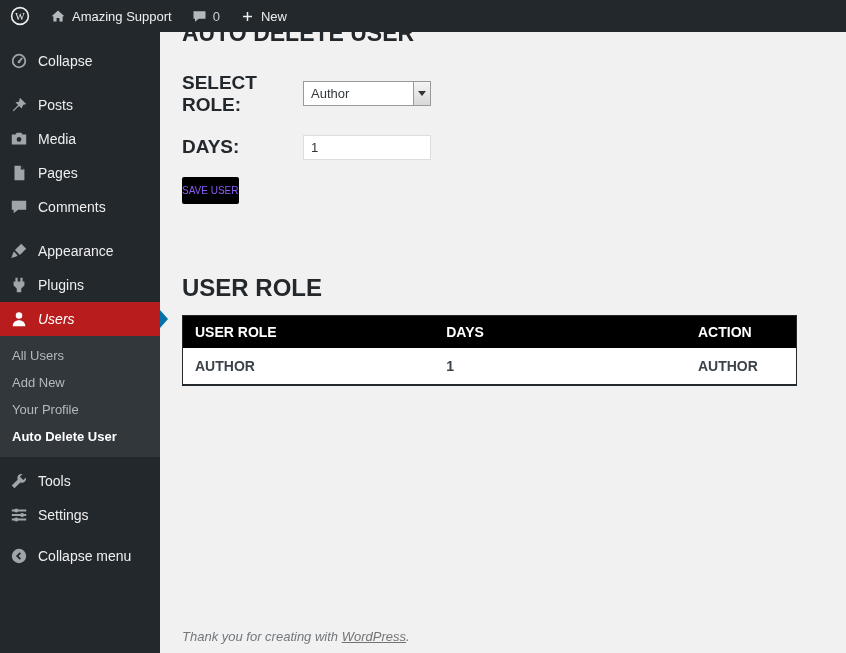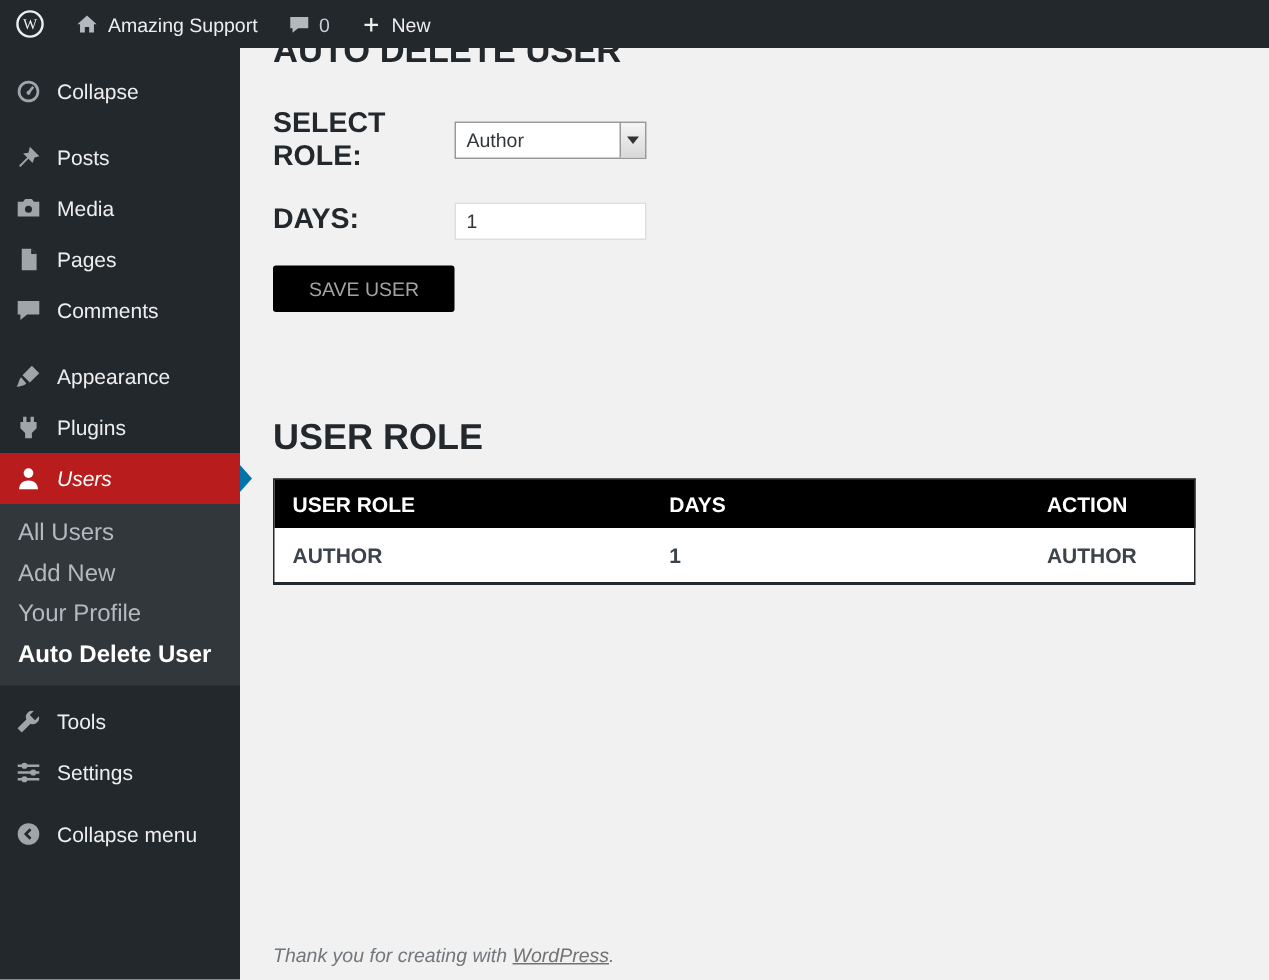--- a/index.html
+++ b/index.html
@@ -43,21 +43,21 @@
   .active-arrow {
     position:absolute; right:-8px; top:50%; transform:translateY(-50%);
     width:0; height:0;
     border-top:9px solid transparent; border-bottom:9px solid transparent;
     border-left:8px solid #0073aa;
   }
   .menu-sep { height:10px; }
   .menu-sep.sm { height:7px; }
   .submenu { background:#32373c; padding:6px 0 7px; }
   .submenu-item {
-    padding:6px 12px; font-size:16px; color:#b4b9be;
+    padding:6px 12px; font-size:13px; color:#b4b9be;
     cursor:pointer; line-height:15px;
   }
   .submenu-item.current { color:#fff; font-weight:bold; }
 
   
   .content { margin-left:160px; padding:10px 30px 0 22px; }
   .page-title {
     font-size:23px; font-weight:600; color:#23282d;
     padding:9px 0 4px; line-height:1.3;
   }
@@ -82,22 +82,22 @@
     width:0; height:0;
     border-left:4px solid transparent; border-right:4px solid transparent;
     border-top:5px solid #333;
   }
   .days-input {
     width:128px; height:25px; border:1px solid #ddd; background:#fff;
     font-size:13px; padding:0 7px; color:#32373c;
     font-family:"Liberation Sans", sans-serif;
   }
   .save-btn {
-    margin-top:17px; background:#000; color:#a3a3a3; border:none;
-    padding:8px 24px; font-size:13px; cursor:pointer; border-radius:2px;
+    margin-top:17px; background:#000; color:#8b5cf6; border:none;
+    padding:8px 0; font-size:10px; cursor:pointer; border-radius:2px;
     font-family:"Liberation Sans", sans-serif;
   }
 
   .section-title {
     font-size:24px; font-weight:700; color:#23282d;
     margin:70px 0 13px;
   }
   .role-table {
     width:615px; border-collapse:collapse; background:#fff;
     border:1px solid #23282d;

